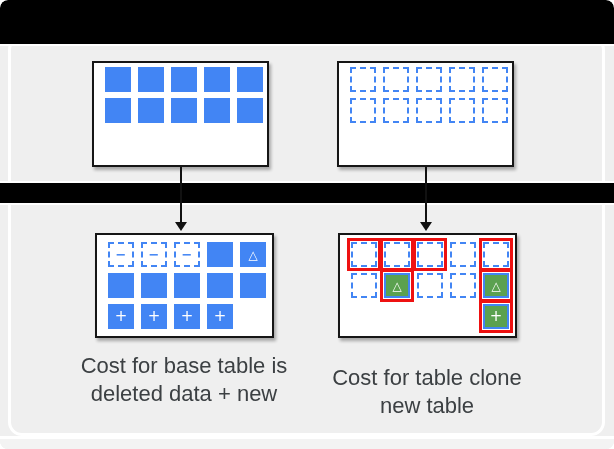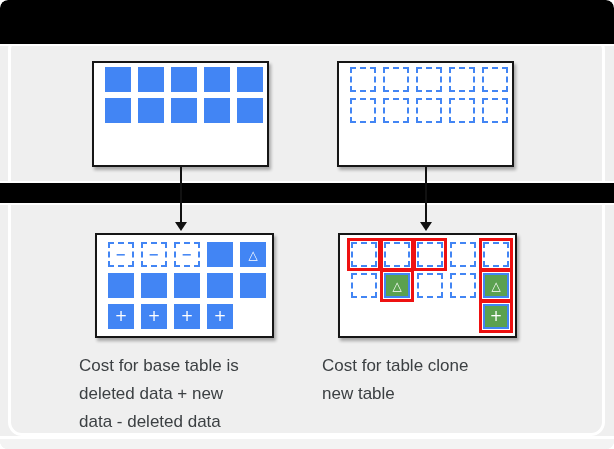--- a/index.html
+++ b/index.html
@@ -62,26 +62,26 @@
   .arrow .shaft{width:2px;height:55px;background:#111;margin-left:-1px;}
   .arrow .head{
     width:0;height:0;margin-left:-6px;
     border-left:6px solid transparent;border-right:6px solid transparent;
     border-top:9px solid #111;
   }
   #arrow-left{left:181px;top:167px;}
   #arrow-right{left:426px;top:167px;}
   
   .caption{
-    position:absolute;width:210px;z-index:3;
-    color:var(--text);font-size:17px;line-height:28px;
+    position:absolute;width:210px;text-align:center;z-index:3;
+    color:var(--text);font-size:22px;line-height:28px;
   }
   .caption span{display:block;}
   #caption-left{left:79px;top:352px;}
-  #caption-right{left:322px;top:352px;}
+  #caption-right{left:322px;top:364px;}
 </style>
 </head>
 <body>
 
 <div id="stage">
   <div class="figure-outline"></div>
   <div class="bar-top"></div>
   <div class="bar-mid"></div>
   <div class="footer-strip"></div>
 
@@ -171,19 +171,18 @@
     <div class="head"></div>
   </div>
   <div id="arrow-right" class="arrow">
     <div class="shaft"></div>
     <div class="head"></div>
   </div>
 
   <div id="caption-left" class="caption">
     <span>Cost for base table is</span>
     <span>deleted data + new</span>
-    <span>data - deleted data</span>
   </div>
   <div id="caption-right" class="caption">
     <span>Cost for table clone</span>
     <span>new table</span>
   </div>
 </div>
 
 </body></html>

